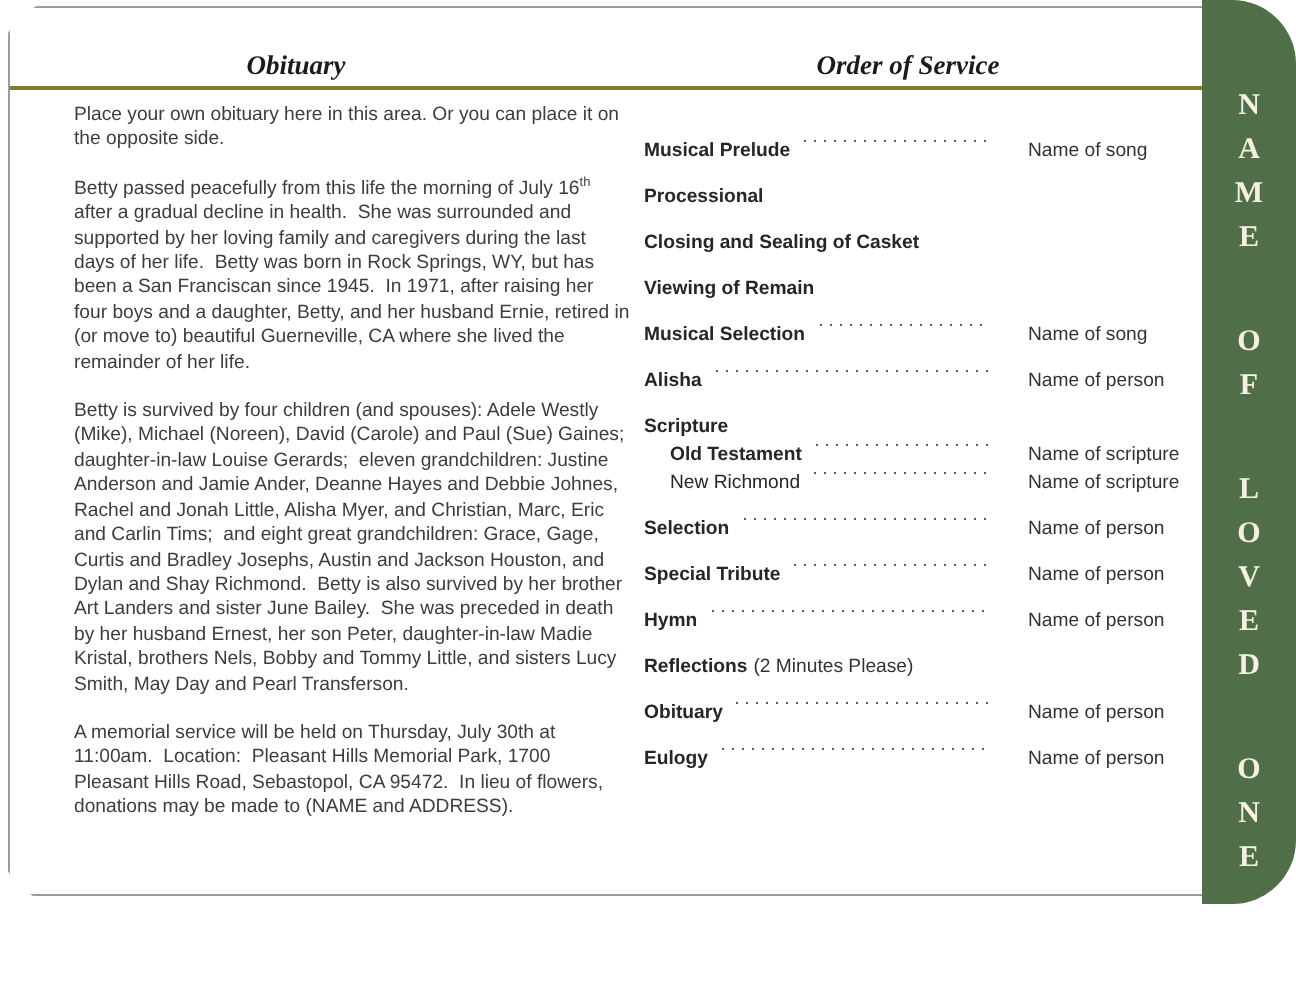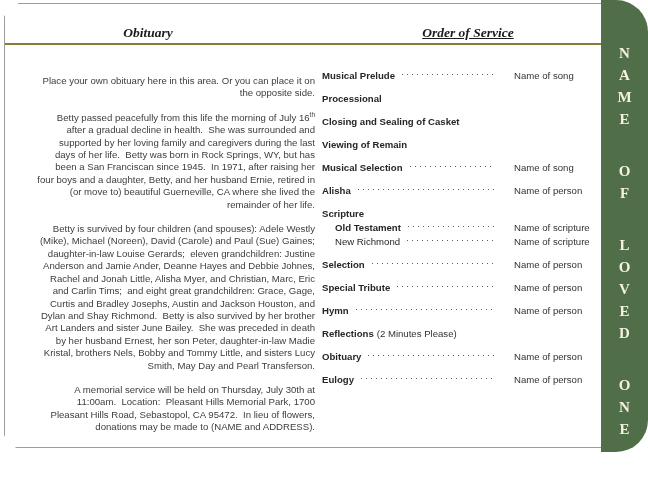--- a/index.html
+++ b/index.html
@@ -13,32 +13,32 @@
     border:1px solid #9c9c9c;pointer-events:none;
   }
   .rule{
     position:absolute;left:5px;top:43px;width:597px;height:2px;background:#877a33;
   }
   .heading{
     position:absolute;top:25px;font-family:"Liberation Serif",serif;
     font-style:italic;font-weight:bold;font-size:13.5px;color:#1b1b1b;text-align:center;
   }
   .heading-left{left:58px;width:180px;}
-  .heading-right{left:348px;width:240px;text-decoration:underline;}
+  .heading-right{left:334px;width:240px;}
   .obituary-text{
-    position:absolute;left:37px;top:75px;width:278px;
-    font-size:9.6px;line-height:12.4px;color:#3d3d3d;text-align:right;
+    position:absolute;left:37px;top:52px;width:278px;
+    font-size:9.6px;line-height:12.4px;color:#3d3d3d;
   }
   .obituary-text p{margin:0 0 12px 0;white-space:pre-wrap;}
   .obituary-text sup{font-size:6.5px;vertical-align:super;line-height:0;}
   .order-list{
     position:absolute;left:322px;top:70px;width:280px;
     font-size:9.6px;line-height:12px;color:#333;
   }
-  .ol-row{display:flex;align-items:center;margin-top:11px;}
+  .ol-row{display:flex;align-items:flex-start;margin-top:11px;}
   .ol-row:first-child{margin-top:0;}
   .ol-sub{margin-top:2px;padding-left:13px;}
   .ol-label{font-weight:bold;color:#262626;white-space:nowrap;}
   .ol-suffix{font-weight:normal;color:#333;white-space:nowrap;margin-left:3px;}
   .ol-leader{
     flex:1;height:1px;margin:0 7px 3px 7px;
     background:repeating-linear-gradient(to right,#5a5a5a 0,#5a5a5a 1px,transparent 1px,transparent 5px);
   }
   .ol-value{width:88px;flex:none;color:#333;margin-left:12px;}
   .sidebar{

